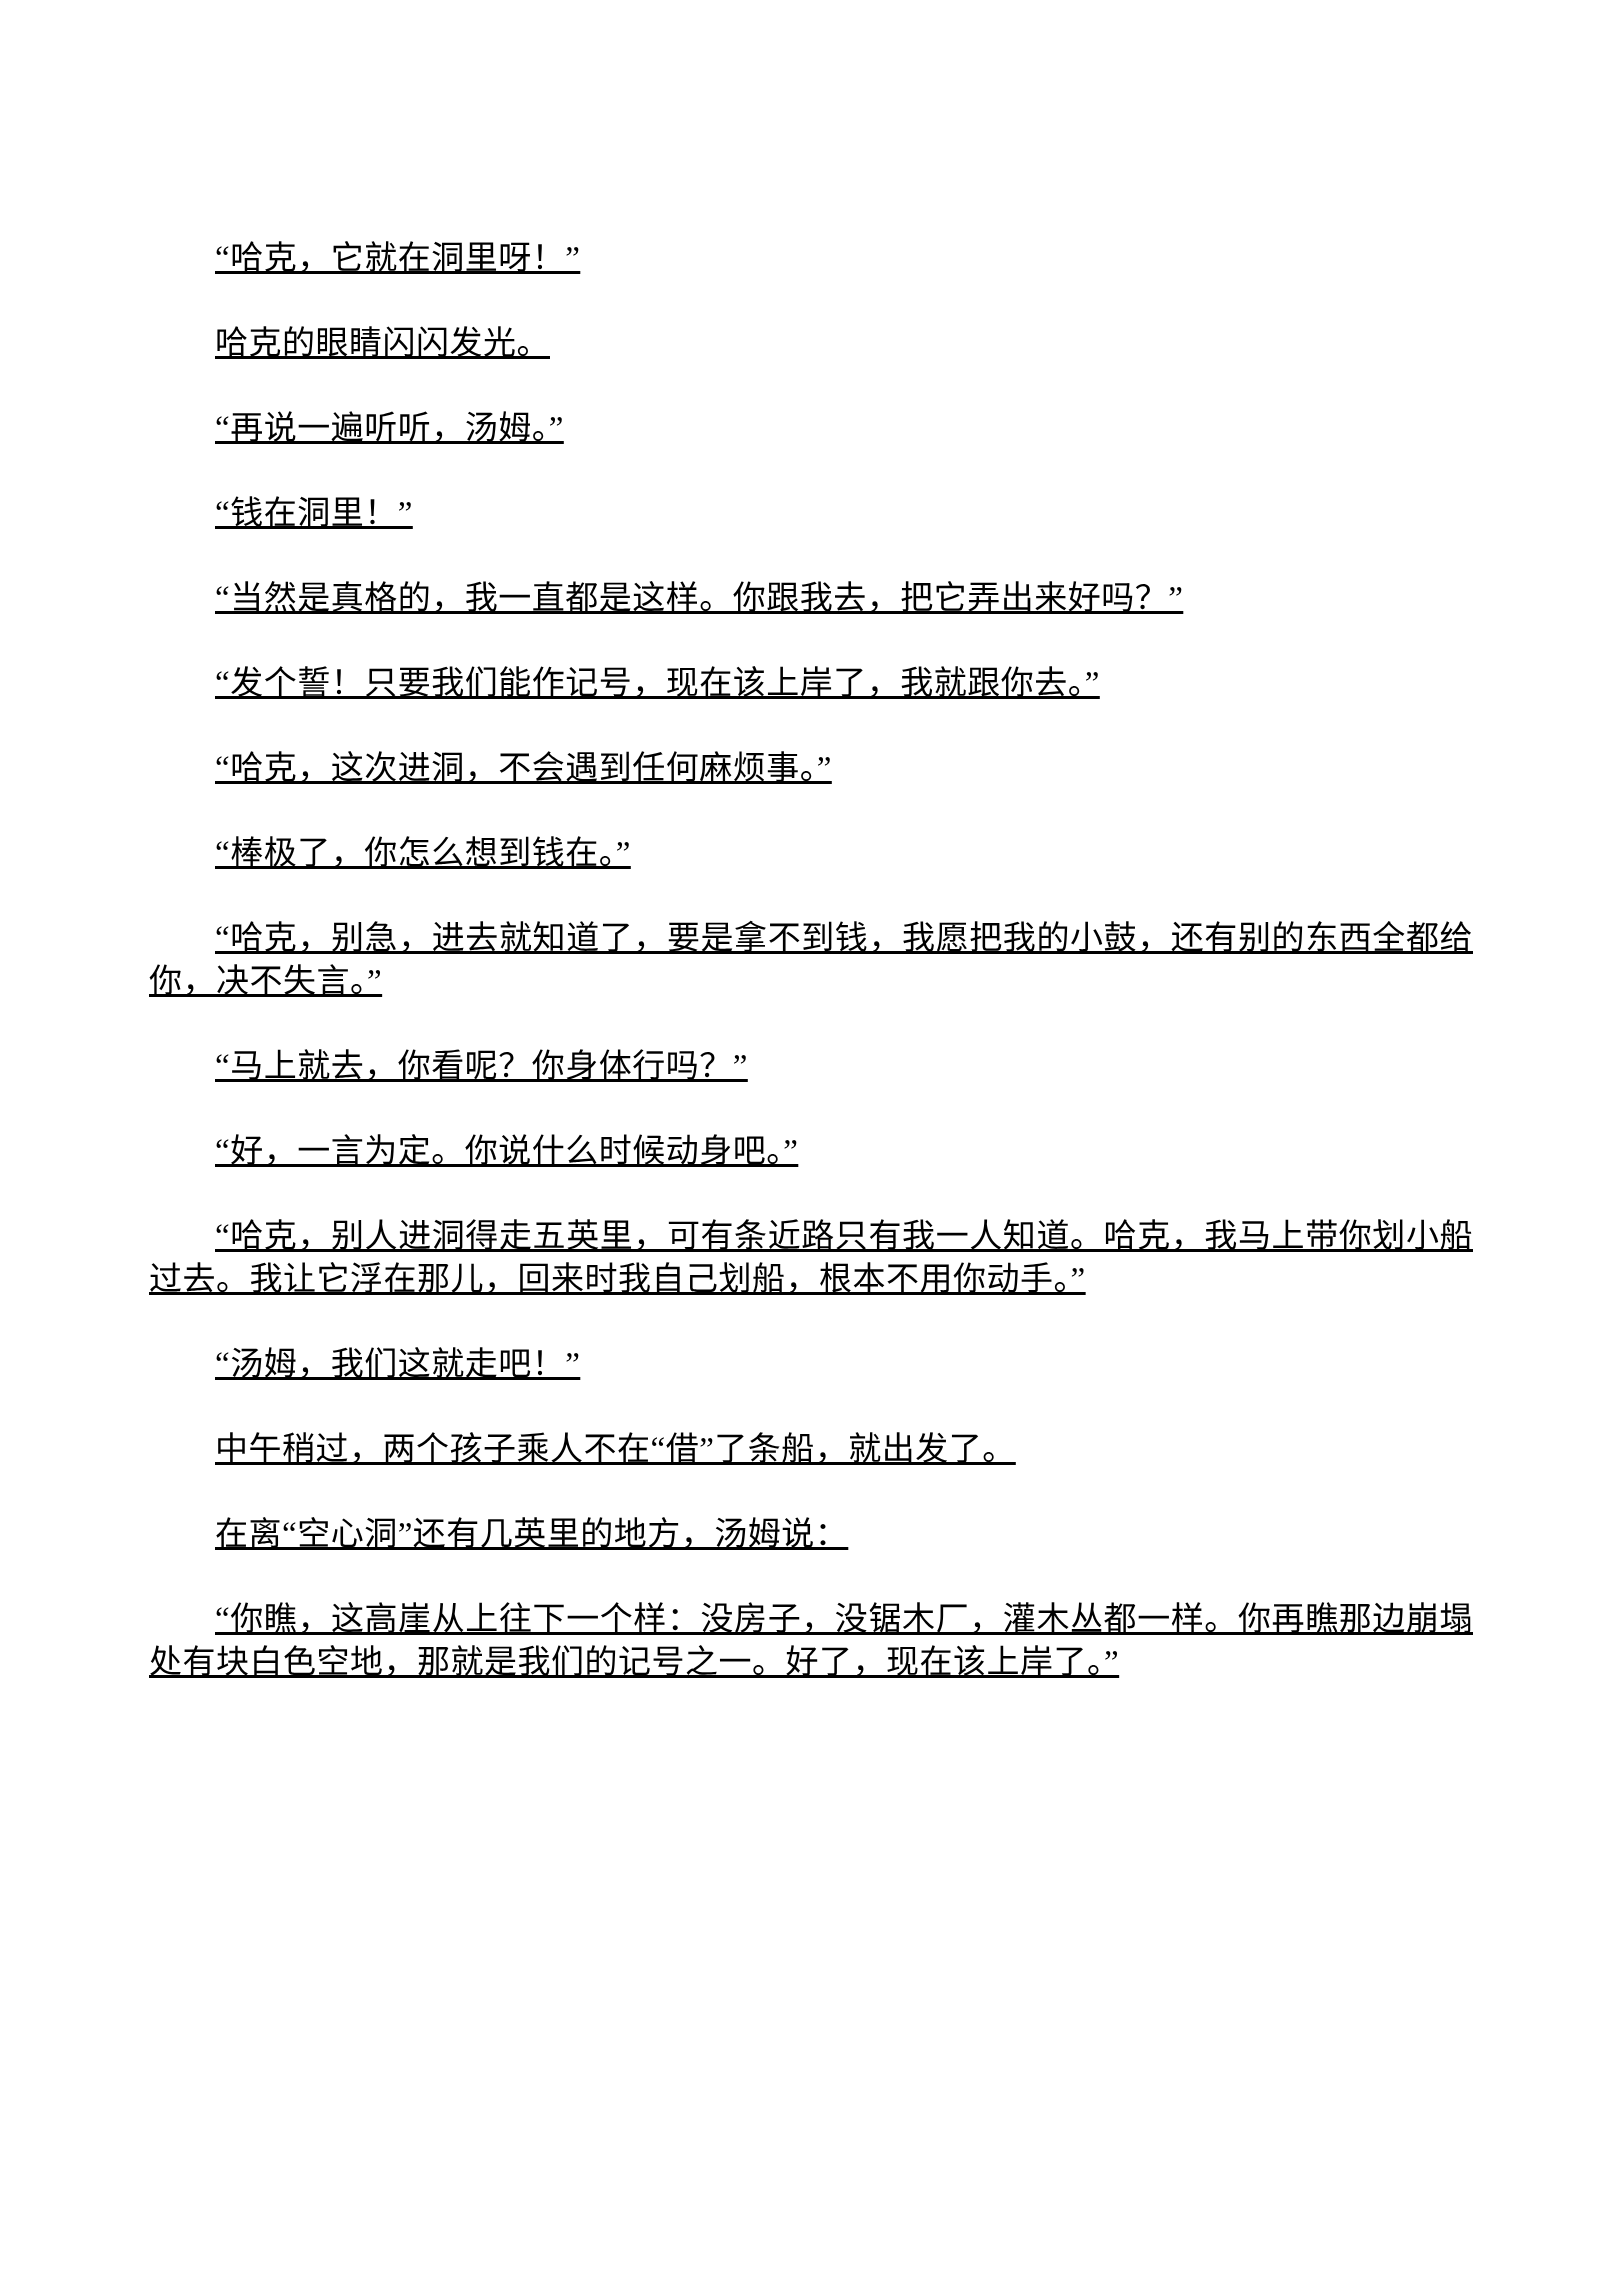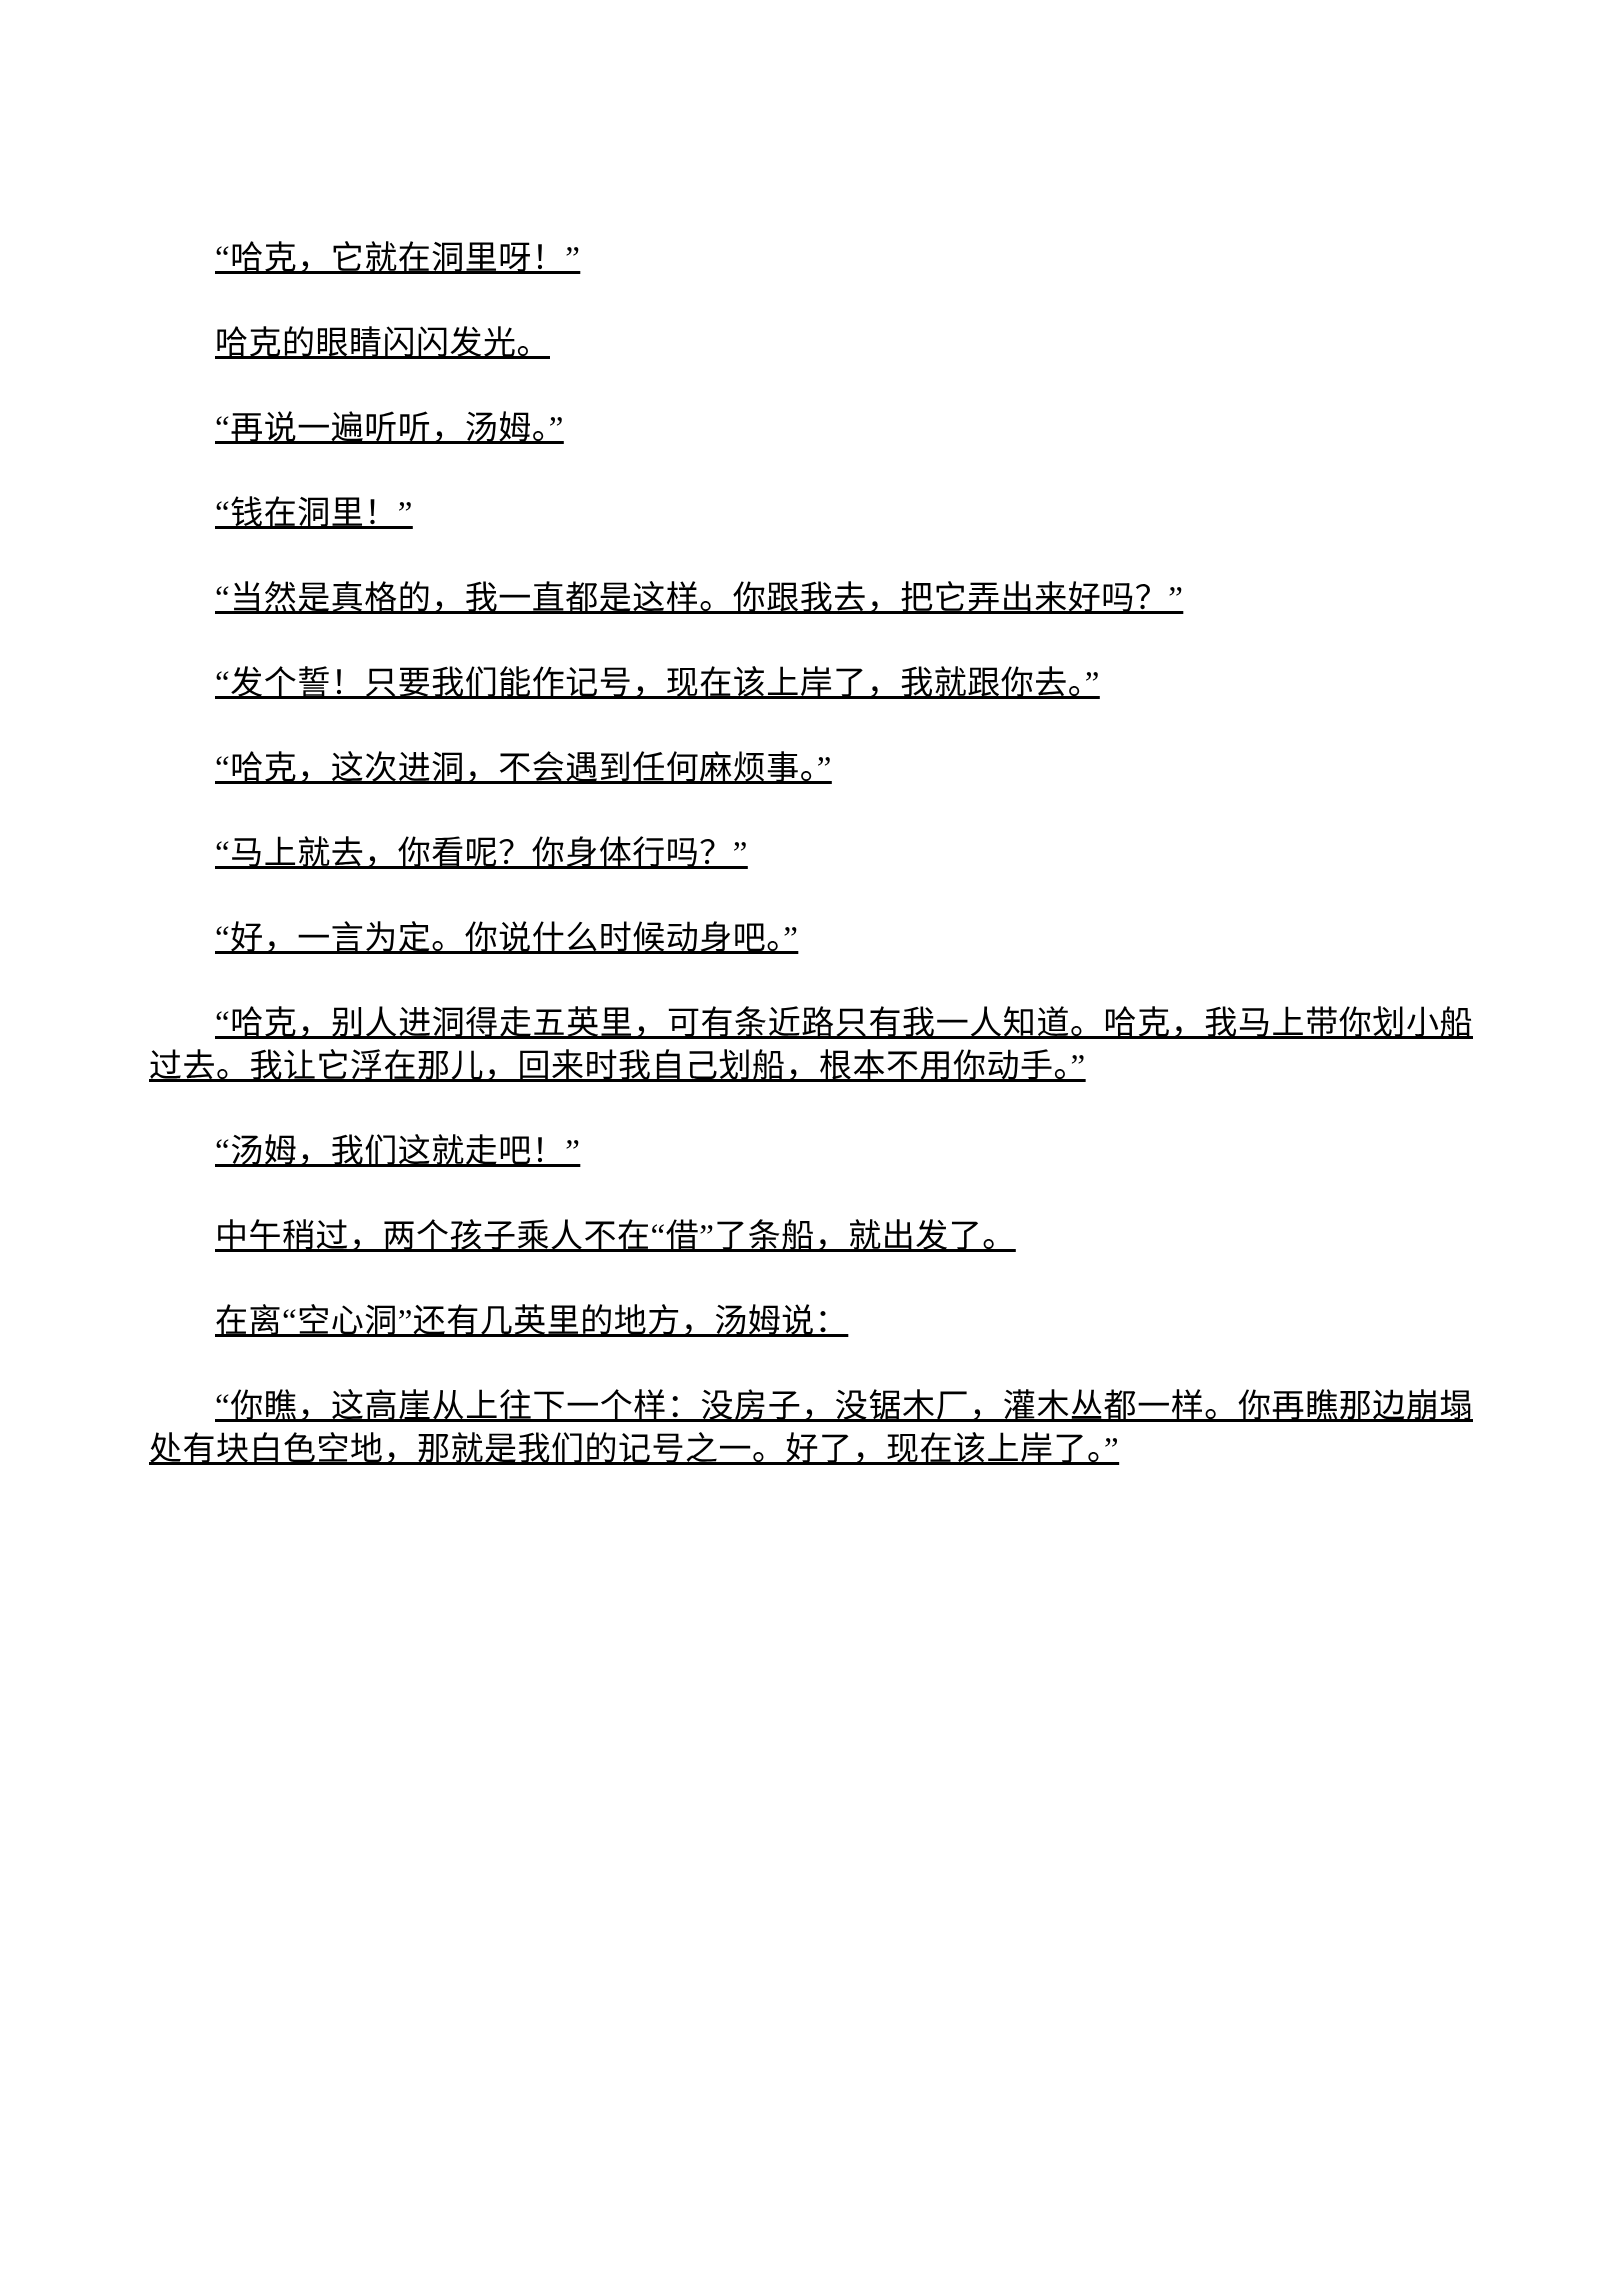--- a/index.html
+++ b/index.html
@@ -39,20 +39,22 @@
 
 <div class="page">
   <div class="content">
     <p>“哈克，它就在洞里呀！”</p>
     <p>哈克的眼睛闪闪发光。</p>
     <p>“再说一遍听听，汤姆。”</p>
     <p>“钱在洞里！”</p>
     <p>“当然是真格的，我一直都是这样。你跟我去，把它弄出来好吗？”</p>
     <p>“发个誓！只要我们能作记号，现在该上岸了，我就跟你去。”</p>
     <p>“哈克，这次进洞，不会遇到任何麻烦事。”</p>
+    <p>“棒极了，你怎么想到钱在。”</p>
+    <p>“哈克，别急，进去就知道了，要是拿不到钱，我愿把我的小鼓，还有别的东西全都给你，决不失言。”</p>
     <p>“马上就去，你看呢？你身体行吗？”</p>
     <p>“好，一言为定。你说什么时候动身吧。”</p>
     <p>“哈克，别人进洞得走五英里，可有条近路只有我一人知道。哈克，我马上带你划小船过去。我让它浮在那儿，回来时我自己划船，根本不用你动手。”</p>
     <p>“汤姆，我们这就走吧！”</p>
     <p>中午稍过，两个孩子乘人不在“借”了条船，就出发了。</p>
     <p>在离“空心洞”还有几英里的地方，汤姆说：</p>
     <p>“你瞧，这高崖从上往下一个样：没房子，没锯木厂，灌木丛都一样。你再瞧那边崩塌处有块白色空地，那就是我们的记号之一。好了，现在该上岸了。”</p>
   </div>
 </div>
 

